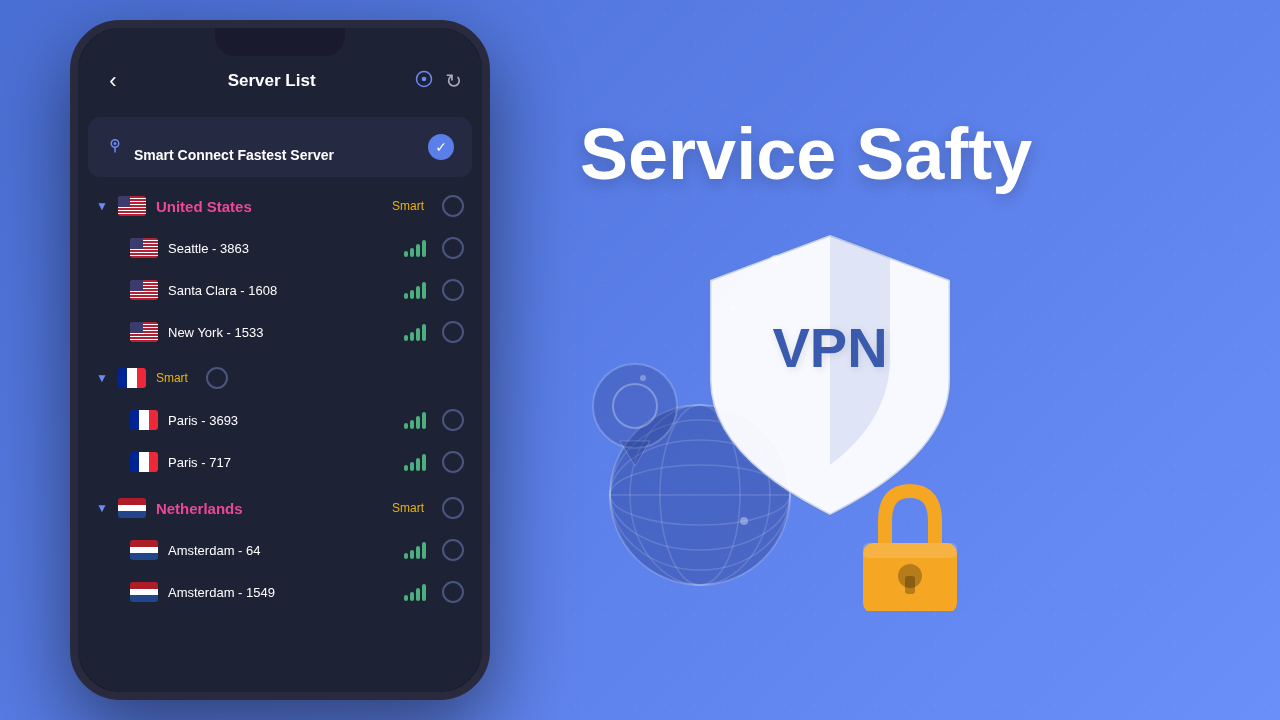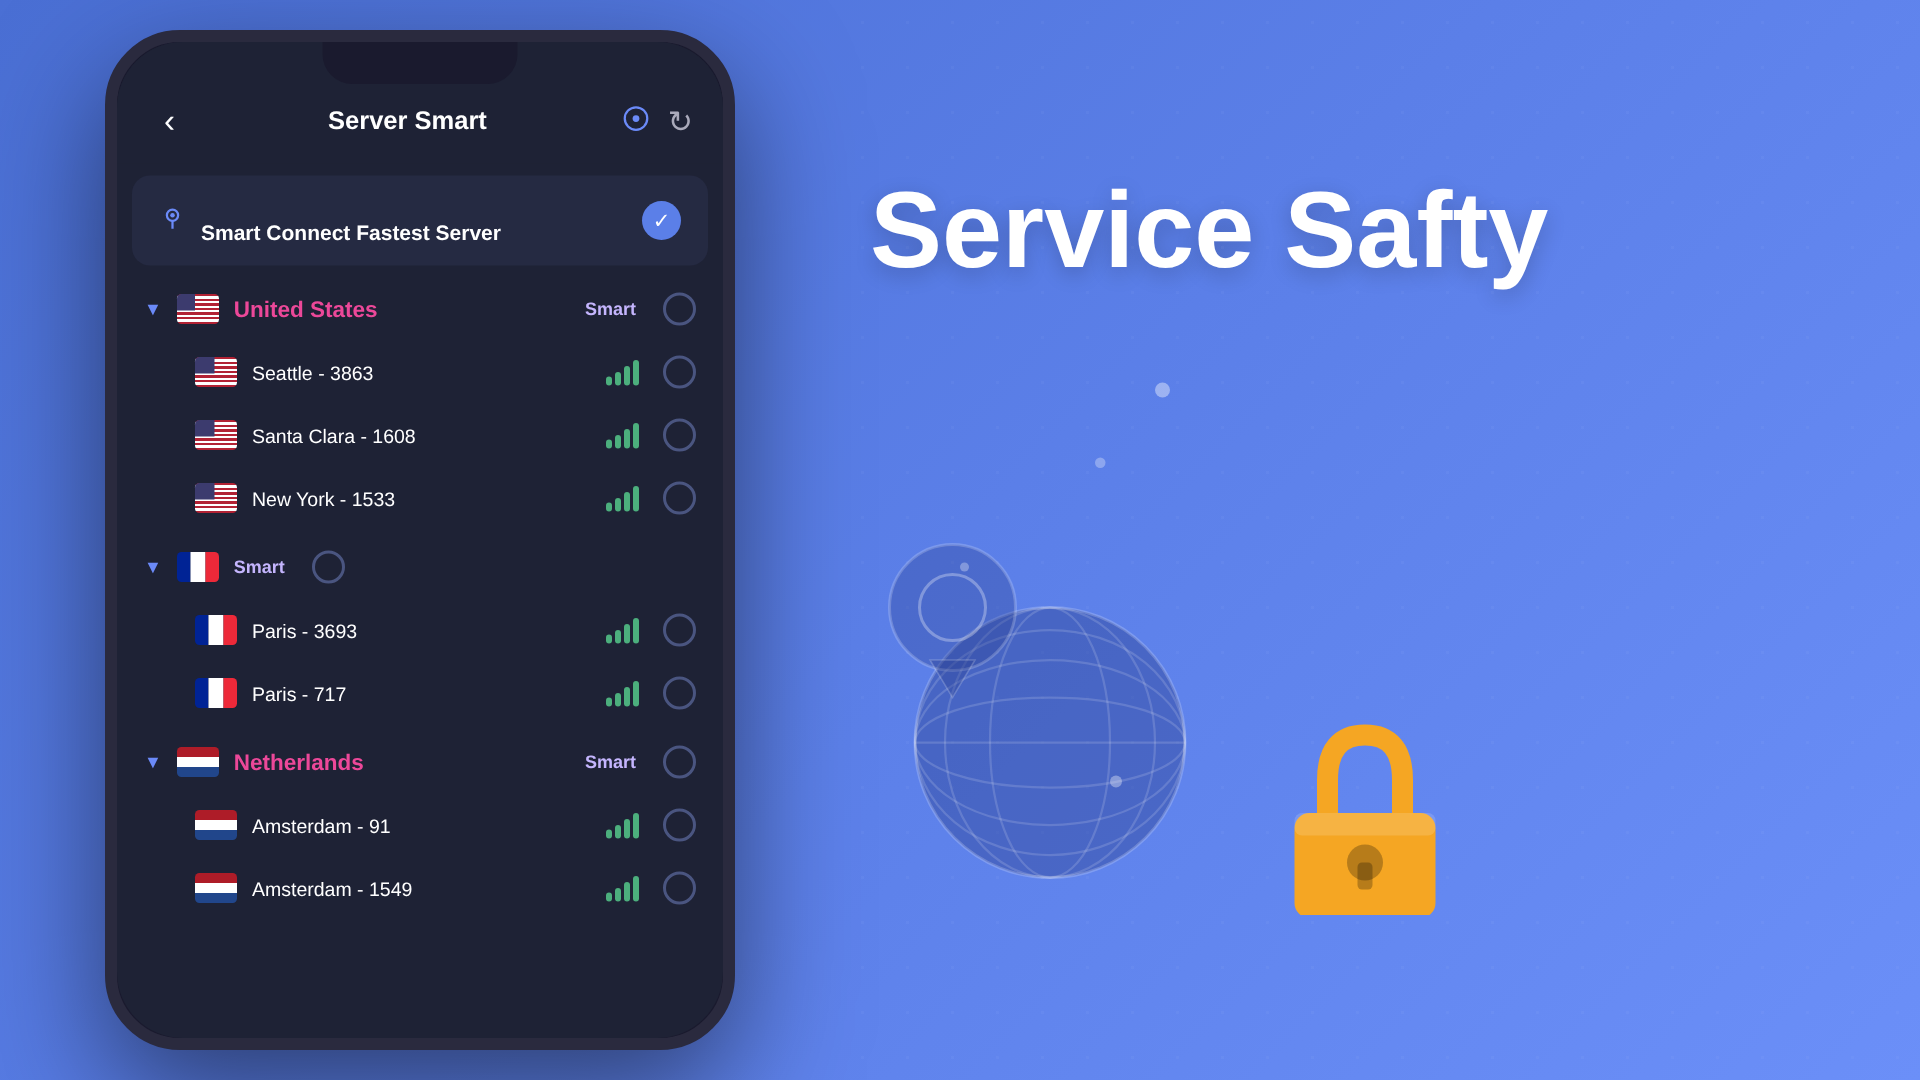--- a/index.html
+++ b/index.html
@@ -171,24 +171,23 @@
     }
 
     .country-name {
       flex: 1;
       color: #ec4899;
       font-size: 15px;
       font-weight: 600;
     }
 
     .smart-badge {
-      color: #c4b5fd;
+      color: #eab308;
       font-size: 12px;
       margin-right: 8px;
-      font-weight: bold;
     }
 
     .radio-btn {
       width: 22px;
       height: 22px;
       border: 2px solid #4a5580;
       border-radius: 50%;
       flex-shrink: 0;
     }
 
@@ -292,21 +291,21 @@
 </head>
 <body>
 
 <div class="left-section">
   <div class="phone-frame">
     <div class="phone-notch"></div>
     <div class="phone-screen">
 
       <div class="app-header">
         <div class="back-btn">‹</div>
-        <div class="header-title">Server Smart</div>
+        <div class="header-title">Server List</div>
         <div class="header-icons">
           <span class="header-icon">
             <svg width="18" height="18" viewBox="0 0 24 24" fill="#6b8af8">
               <circle cx="12" cy="12" r="10" fill="none" stroke="#6b8af8" stroke-width="2"></circle>
               <circle cx="12" cy="12" r="3" fill="#6b8af8"></circle>
             </svg>
           </span>
           <span class="header-icon" style="color:#aab;font-size:20px;">↻</span>
         </div>
       </div>
@@ -414,21 +413,21 @@
         <div class="country-section">
           <div class="country-header">
             <span class="chevron-icon">▼</span>
             <div class="flag-icon nl-flag"></div>
             <span class="country-name">Netherlands</span>
             <span class="smart-badge">Smart</span>
             <div class="radio-btn"></div>
           </div>
           <div class="server-item">
             <div class="flag-icon nl-flag"></div>
-            <span class="server-name">Amsterdam - 91</span>
+            <span class="server-name">Amsterdam - 64</span>
             <div class="signal-bars">
               <div class="bar bar-1"></div>
                 <div class="bar bar-2"></div>
                 <div class="bar bar-3"></div>
                 <div class="bar bar-4"></div>
             </div>
             <div class="radio-btn"></div>
           </div>
           <div class="server-item">
             <div class="flag-icon nl-flag"></div>
@@ -468,20 +467,34 @@
     </div>
 
     <div style="position:absolute; bottom:130px; left:10px;">
       <svg width="90" height="110" viewBox="0 0 90 110">
         <circle cx="45" cy="45" r="42" fill="rgba(40,60,140,0.3)" stroke="rgba(255,255,255,0.2)" stroke-width="2"></circle>
         <circle cx="45" cy="45" r="22" fill="none" stroke="rgba(255,255,255,0.3)" stroke-width="2"></circle>
         <polygon points="30,80 60,80 45,105" fill="rgba(40,60,140,0.3)" stroke="rgba(255,255,255,0.2)" stroke-width="1"></polygon>
       </svg>
     </div>
 
+    <div style="position:absolute; right:10px; top:0; width:280px; height:300px;">
+      <svg width="280" height="300" viewBox="0 0 280 300">
+
+        <path d="M140 10 L260 55 L260 155 Q260 230 140 290 Q20 230 20 155 L20 55 Z" fill="white" opacity="0.95"></path>
+
+        <path d="M140 10 L200 33 L200 133 Q200 195 140 240 L140 10 Z" fill="rgba(200,210,240,0.5)"></path>
+
+        <path d="M140 10 L260 55 L260 155 Q260 230 140 290 Q20 230 20 155 L20 55 Z" fill="none" stroke="rgba(100,130,200,0.3)" stroke-width="3"></path>
+      </svg>
+      
+      <div style="position:absolute; top:90px; left:0; right:0; text-align:center;">
+        <span style="font-size:56px; font-weight:900; color:#3a5aad; text-shadow: 2px 2px 8px rgba(0,0,0,0.1);">VPN</span>
+      </div>
+    </div>
 
     <div style="position:absolute; right:15px; bottom:-10px;">
       <svg width="110" height="130" viewBox="0 0 110 130">
 
         <path d="M30 65 L30 40 Q30 10 55 10 Q80 10 80 40 L80 65" fill="none" stroke="#f5a623" stroke-width="14" stroke-linecap="round"></path>
 
         <rect x="8" y="62" width="94" height="70" rx="10" fill="#f5a623"></rect>
         <rect x="8" y="62" width="94" height="15" rx="5" fill="rgba(255,255,255,0.15)"></rect>
 
         <circle cx="55" cy="95" r="12" fill="rgba(0,0,0,0.25)"></circle>

